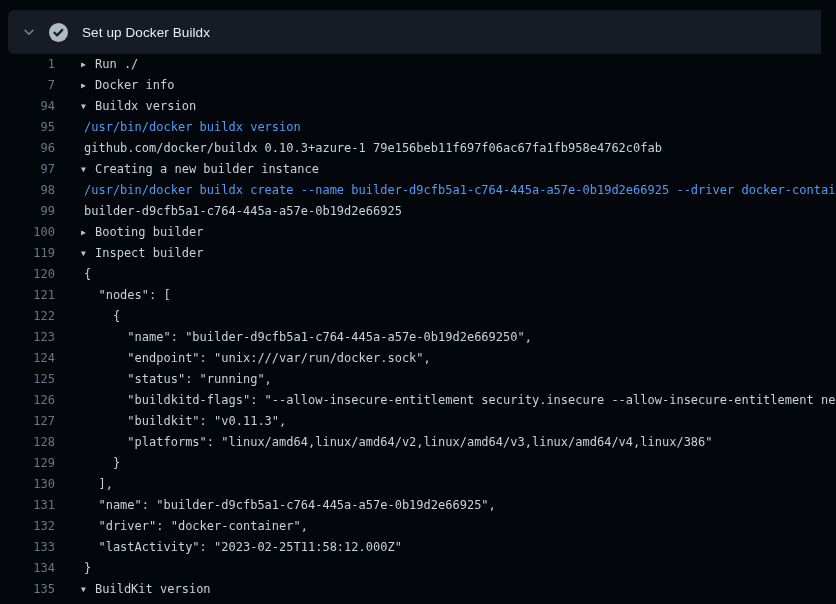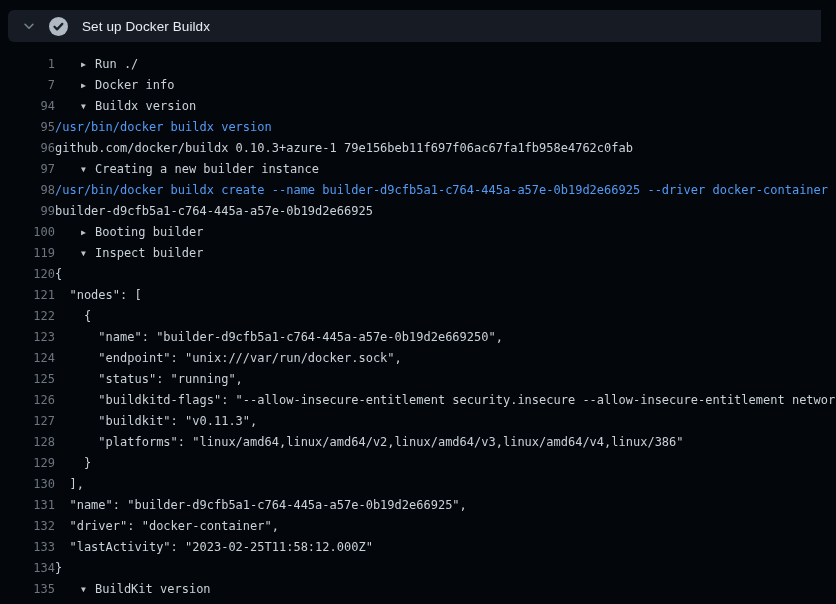--- a/index.html
+++ b/index.html
@@ -3,21 +3,21 @@
 <meta charset="utf-8">
 <style>
   html,body{margin:0;padding:0;background:#03060a;}
   .stage{
     position:relative;width:836px;height:604px;overflow:hidden;
     background:#03060a;
     font-family:"DejaVu Sans Mono","Liberation Mono",monospace;
   }
   
   .step-header{
-    position:absolute;left:8px;top:10px;right:15px;height:32px;
+    position:absolute;left:8px;top:10px;right:15px;height:44px;
     background:#171c24;border-radius:6px 0 0 6px;
     display:flex;align-items:center;gap:0;
     cursor:pointer;
   }
   .chev-wrap{width:30px;display:flex;justify-content:center;align-items:center;margin-left:6px;}
   .check-wrap{width:28px;display:flex;justify-content:center;align-items:center;}
   .step-title{
     margin-left:10px;
     font-family:"Liberation Sans","DejaVu Sans",sans-serif;
     font-size:13.5px;font-weight:500;color:#e6edf3;letter-spacing:.1px;
@@ -27,21 +27,21 @@
     position:absolute;left:0;top:42px;right:0;bottom:0;
     padding-top:11.5px;
     font-size:12px;line-height:21px;
     white-space:pre;overflow:hidden;
   }
   .row{display:flex;height:21px;align-items:baseline;line-height:21px;}
   .ln{
     flex:0 0 55px;text-align:right;color:#6e7681;
     font-size:12px;user-select:none;cursor:pointer;
   }
-  .cell{color:#c9d1d9;}
+  .cell{margin-left:29px;color:#c9d1d9;}
   .cell.group{margin-left:26px;color:#c9d1d9;cursor:pointer;}
   .cell.cmd{color:#539bf5;}
   .arrow{
     display:inline-block;width:14px;color:#bac4ce;
     font-size:8px;transform:translateY(-1px);
   }
   .grp-label{color:#c9d1d9;}
 </style>
 </head>
 <body>

